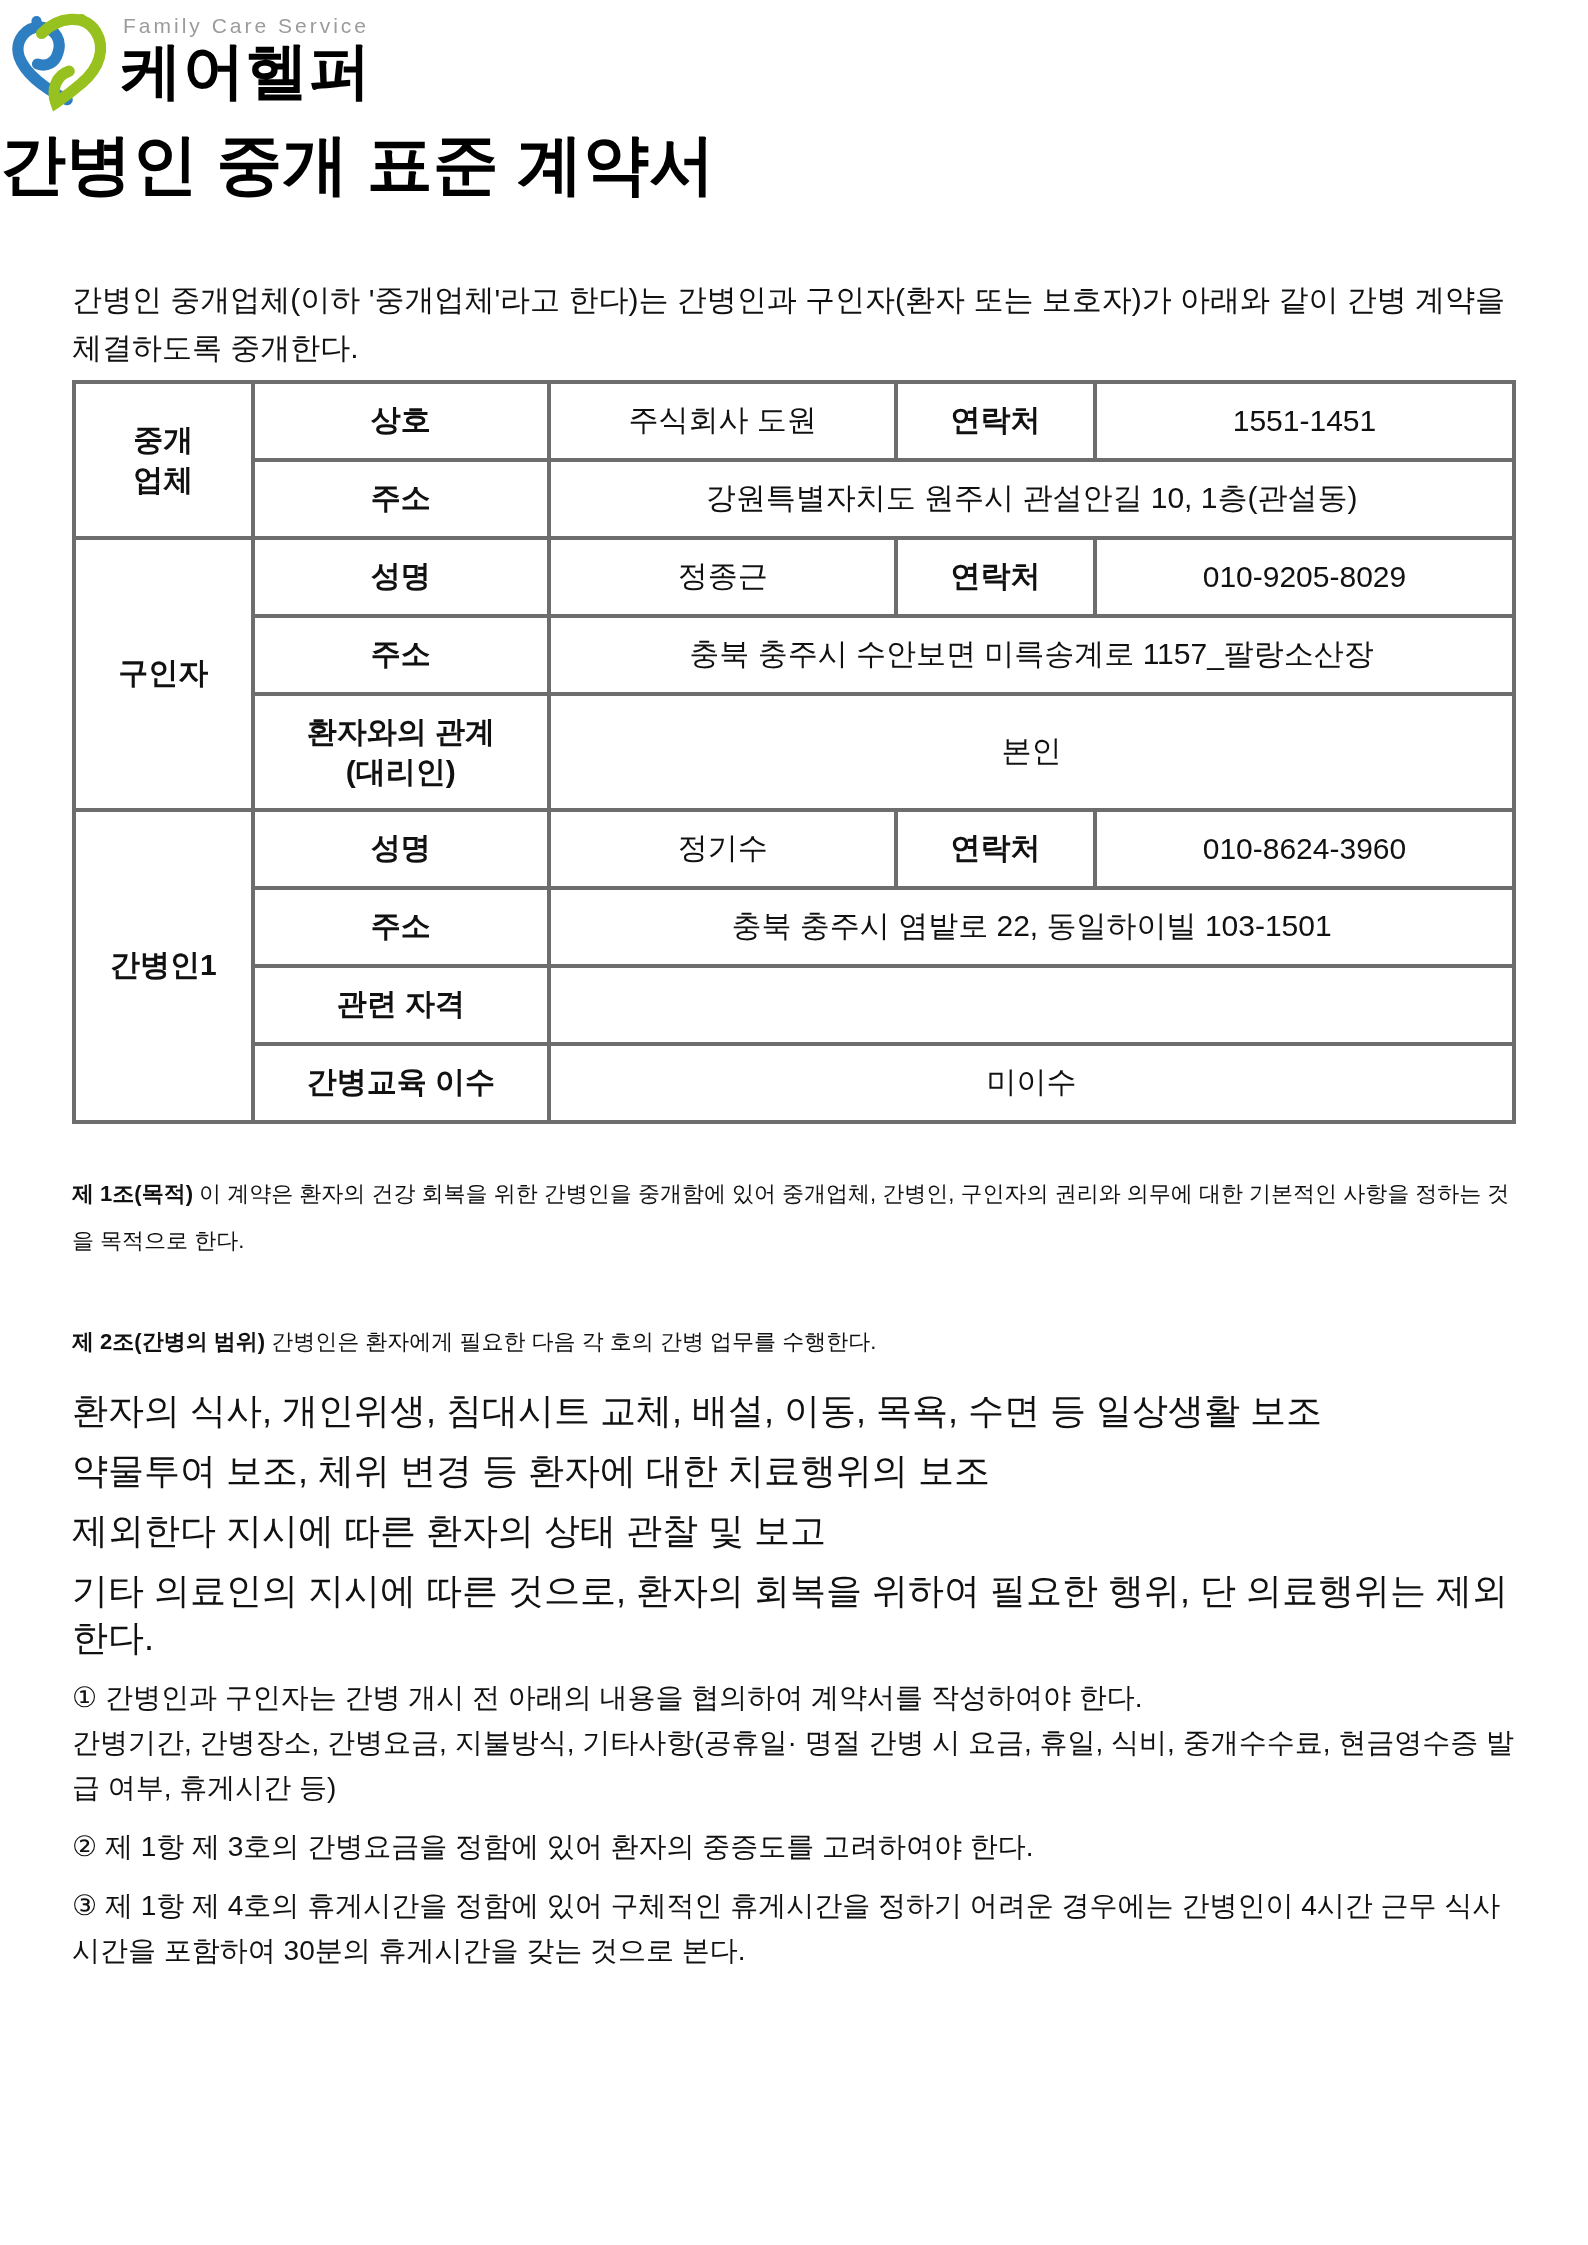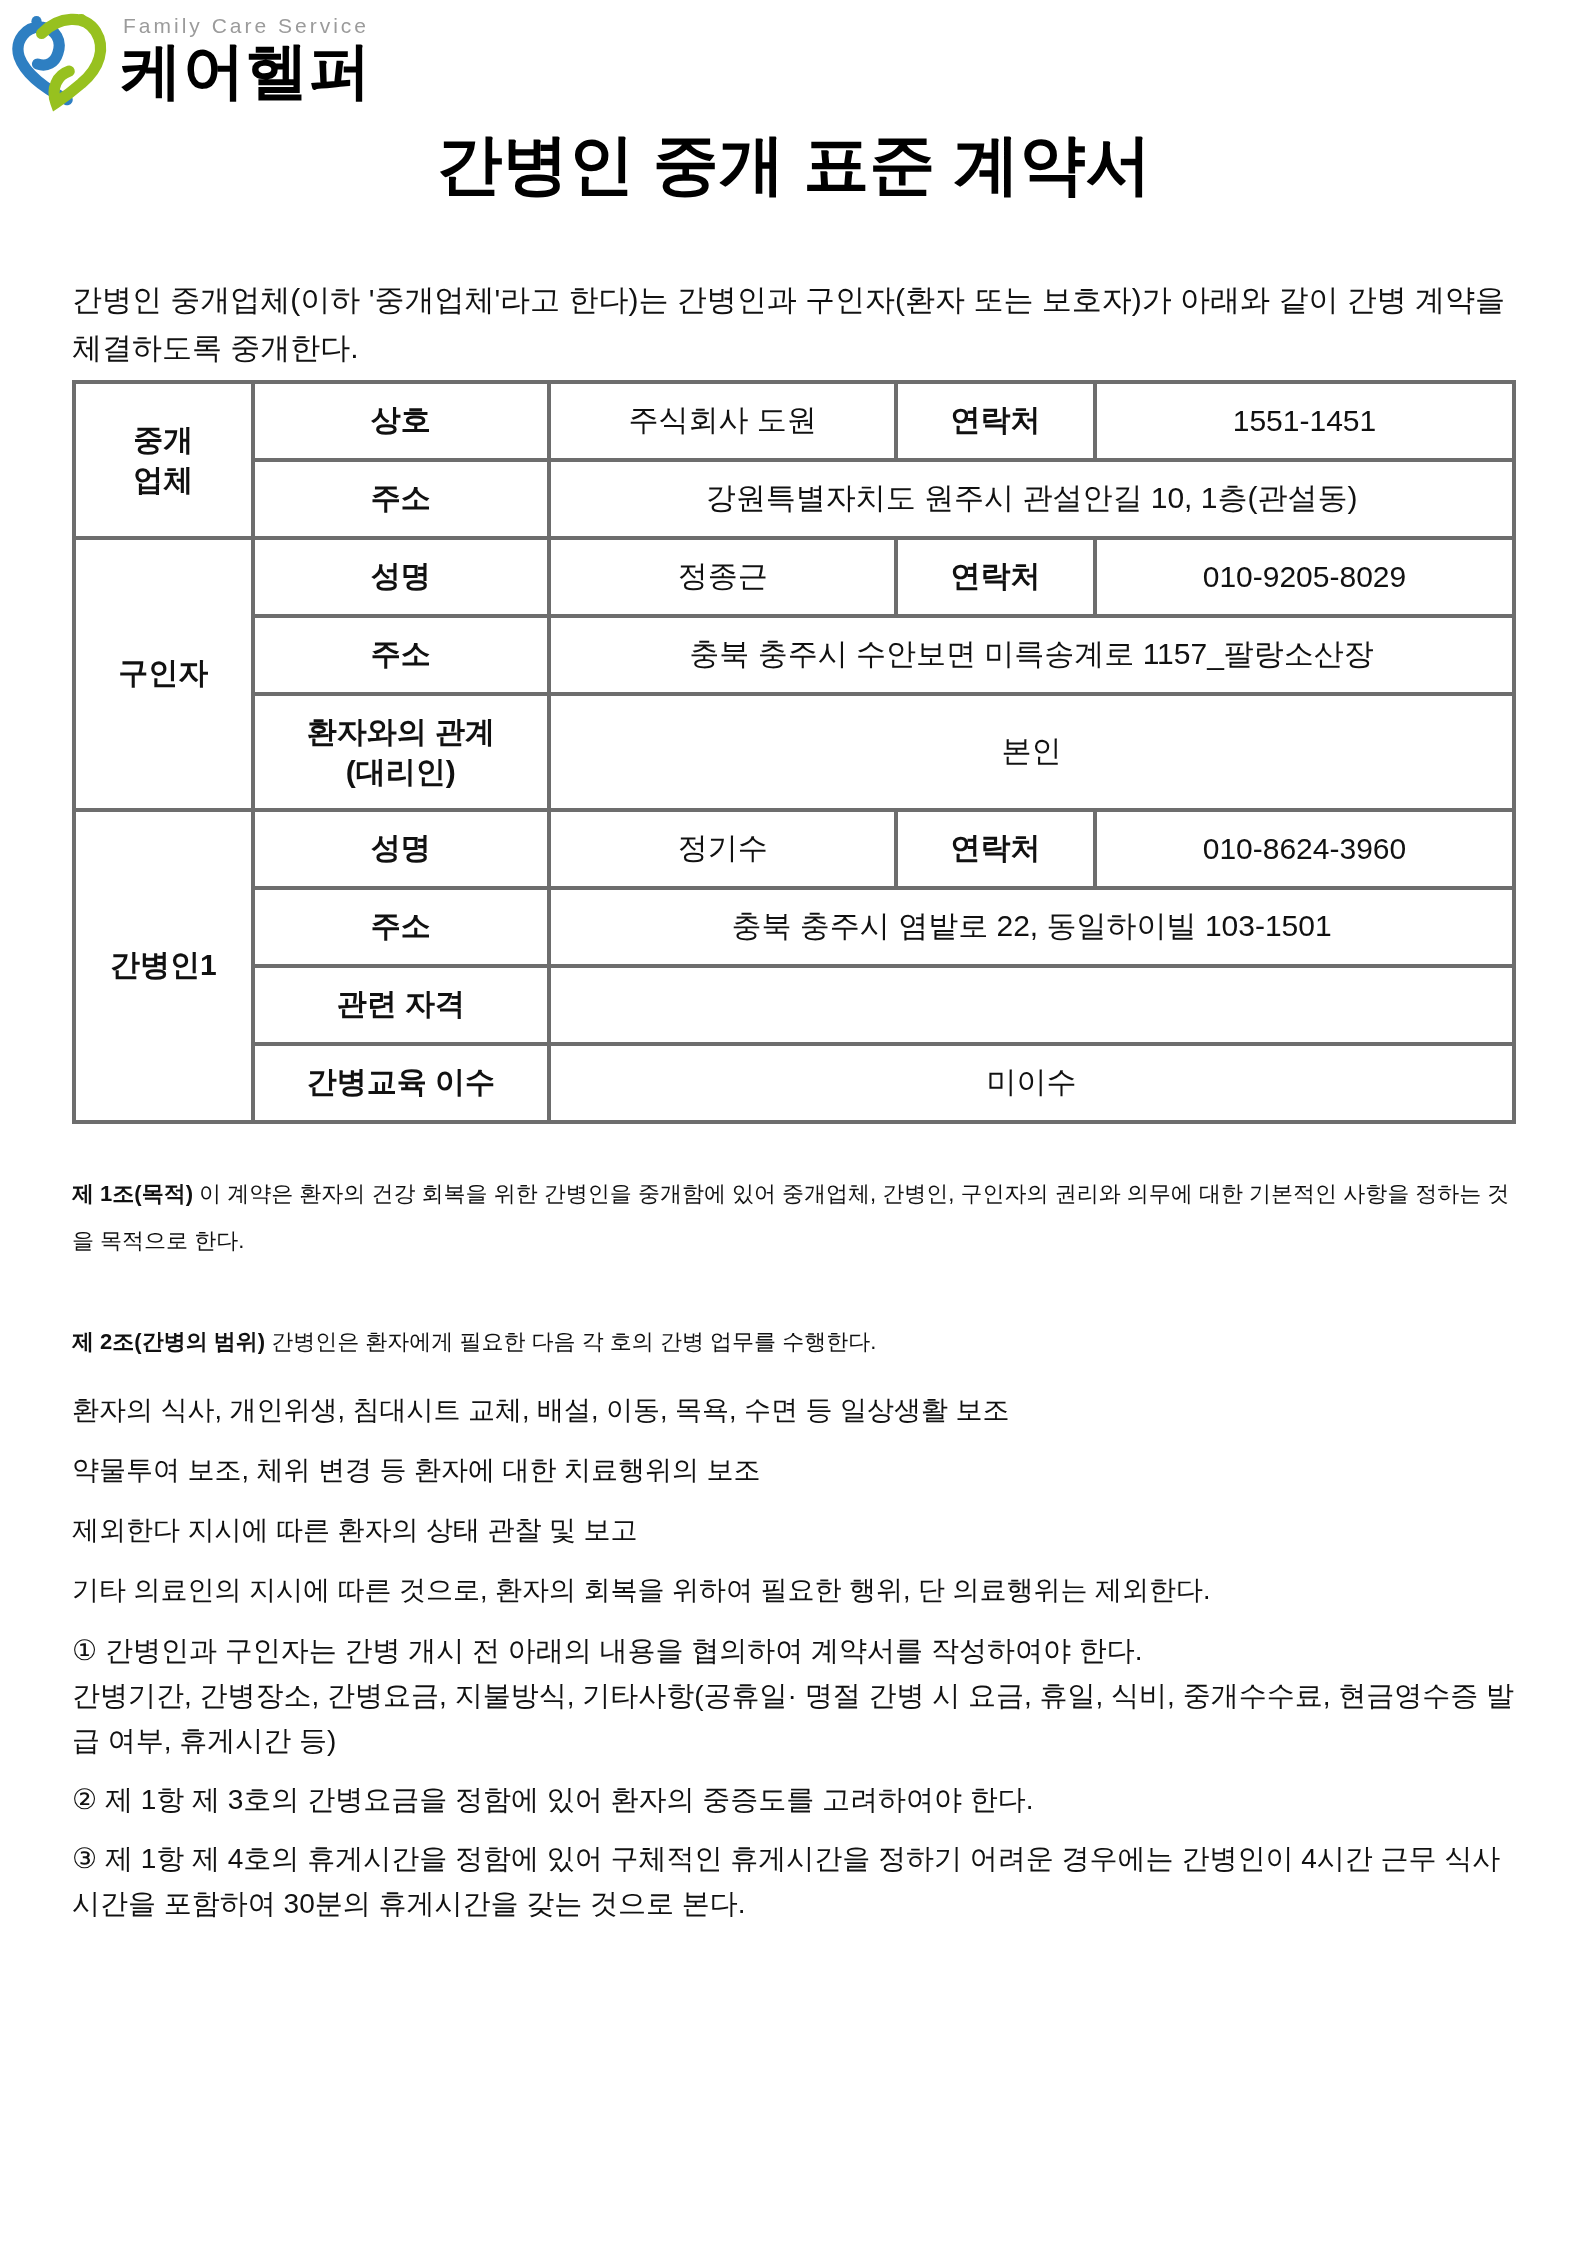--- a/index.html
+++ b/index.html
@@ -22,21 +22,20 @@
     font-size:21px;color:#9b9b9b;letter-spacing:3px;
     margin-top:4px;white-space:nowrap;
   }
   .logo-brand{
     font-size:62px;font-weight:bold;color:#000000;
     letter-spacing:1px;line-height:1.05;white-space:nowrap;
   }
   
   .doc-title{
     margin:128px 0 0 0;
-    text-align:center;
     font-size:66px;font-weight:bold;color:#000;
     line-height:1.12;letter-spacing:0px;
   }
   
   .content{padding:0 72px;}
   .intro{
     margin:74px 0 0 0;
     font-size:30px;line-height:48px;color:#111;
   }
   
@@ -53,21 +52,21 @@
     padding:4px 10px;
     overflow:hidden;
   }
   table.grid td.lbl{font-weight:bold;}
   tr.r-std{height:78px;}
   tr.r-tall{height:116px;}
   .two-line span{display:block;line-height:40px;}
   
   .article{margin-top:46px;font-size:22px;line-height:47px;color:#111;}
   .article .hd{font-weight:bold;}
-  .a2-item{margin:13px 0 0 0;font-size:27px;line-height:47px;}
+  .a2-item{margin:13px 0 0 0;font-size:36px;line-height:47px;}
   .a3-heading{margin-top:56px;font-size:30px;line-height:47px;font-weight:bold;}
   .clause{margin:14px 0 0 0;font-size:28px;line-height:45px;}
   
   .section-title{
     margin:62px 0 0 0;
     font-size:46px;font-weight:bold;color:#000;line-height:1.1;
   }
 </style>
 </head>
 <body>

